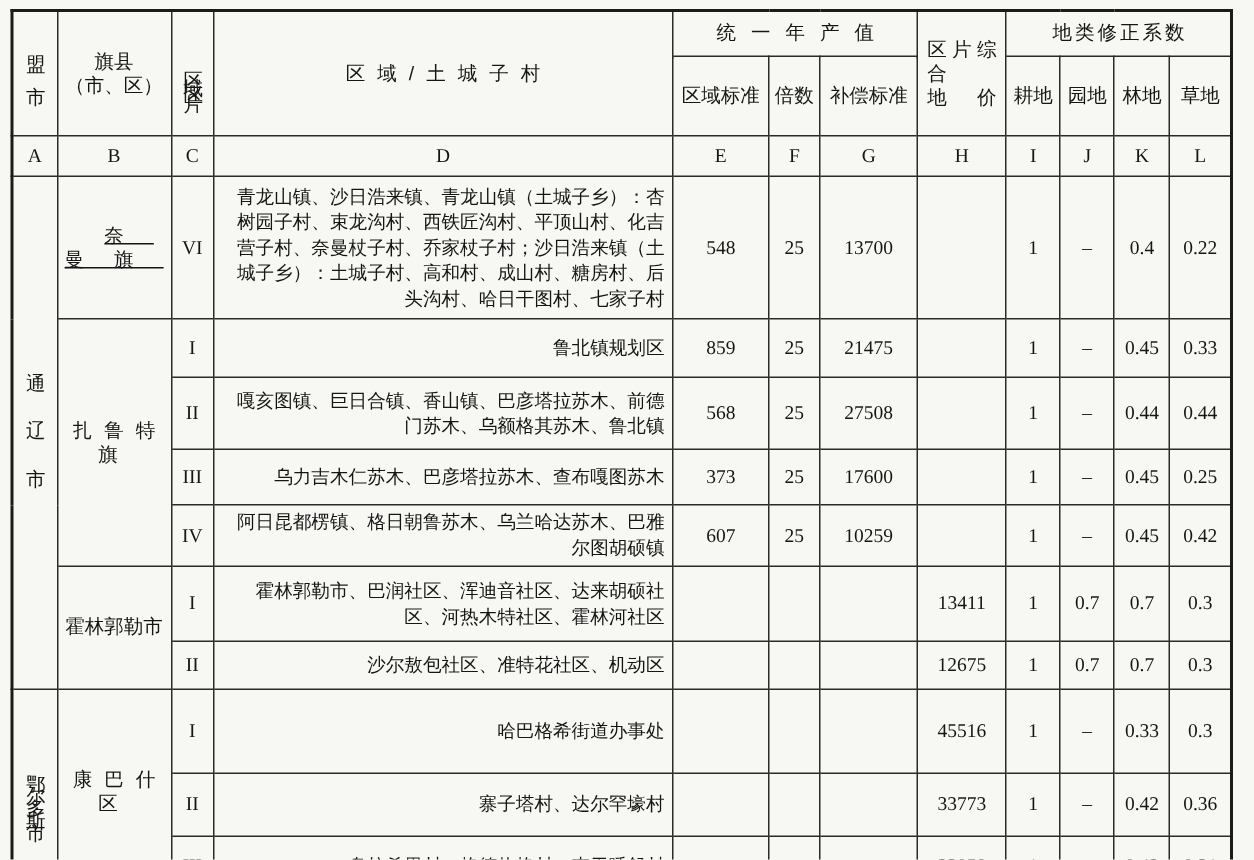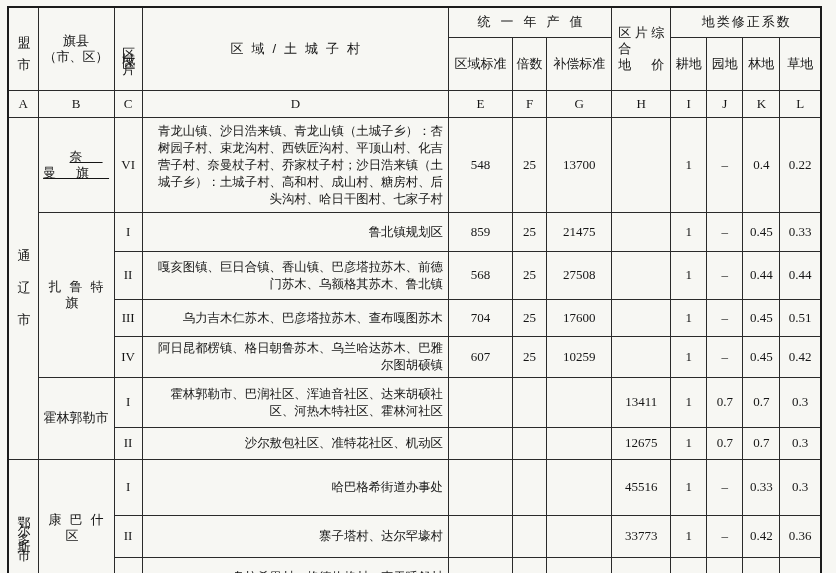--- a/index.html
+++ b/index.html
@@ -161,28 +161,28 @@
       <td class="num">27508</td>
       <td class="num"></td>
       <td class="num">1</td>
       <td class="num">–</td>
       <td class="num">0.44</td>
       <td class="num">0.44</td>
     </tr>
     <tr class="r4">
       <td>III</td>
       <td class="desc">乌力吉木仁苏木、巴彦塔拉苏木、查布嘎图苏木</td>
-      <td class="num">704</td>
+      <td class="num">373</td>
       <td class="num">25</td>
       <td class="num">17600</td>
       <td class="num"></td>
       <td class="num">1</td>
       <td class="num">–</td>
       <td class="num">0.45</td>
-      <td class="num">0.51</td>
+      <td class="num">0.25</td>
     </tr>
     <tr class="r5">
       <td>IV</td>
       <td class="desc">阿日昆都楞镇、格日朝鲁苏木、乌兰哈达苏木、巴雅尔图胡硕镇</td>
       <td class="num">607</td>
       <td class="num">25</td>
       <td class="num">10259</td>
       <td class="num"></td>
       <td class="num">1</td>
       <td class="num">–</td>

